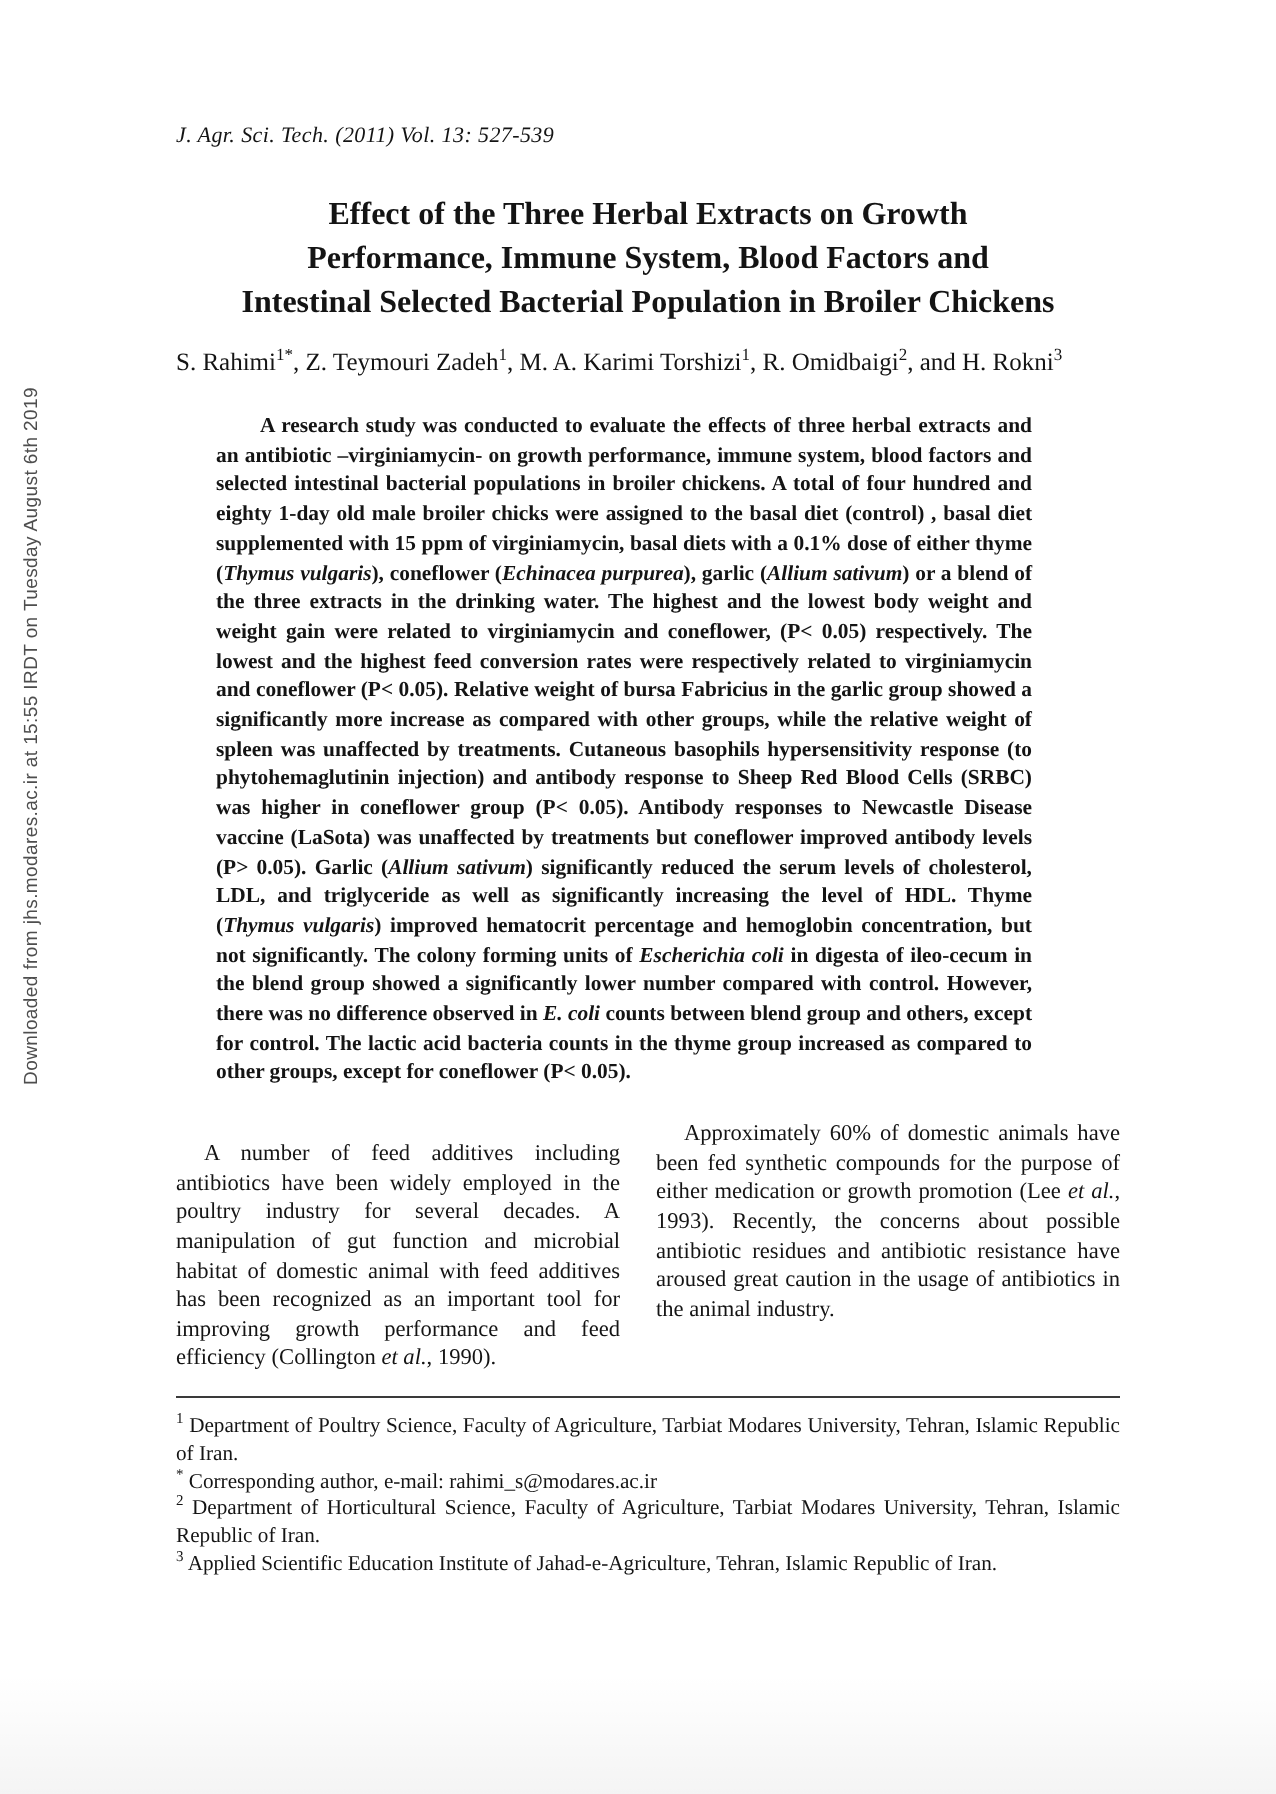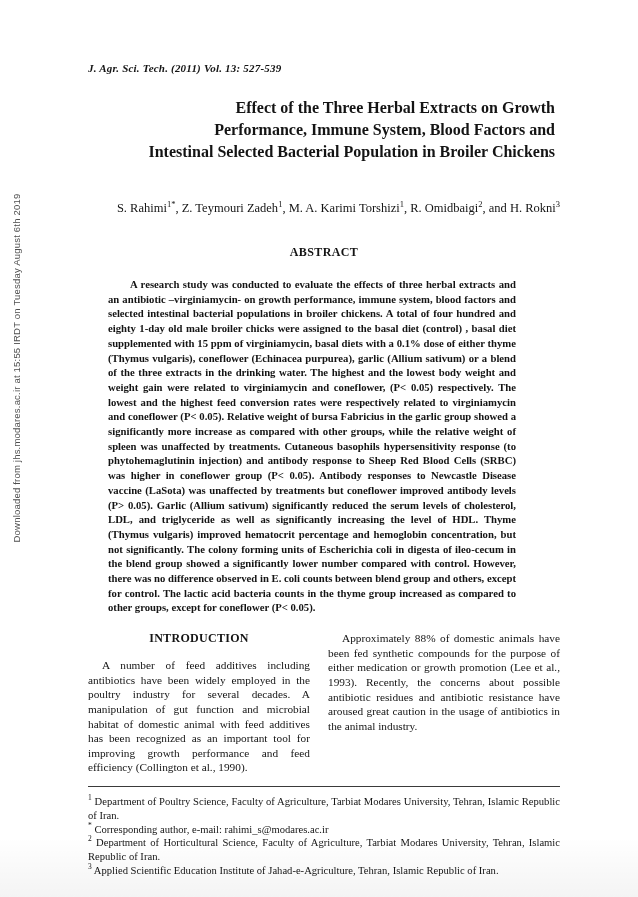--- a/index.html
+++ b/index.html
@@ -25,36 +25,36 @@
     font-size:9.5px;
     letter-spacing:0.2px;
     color:#4e4e4e;
   }
   .content{
     position:absolute;
     left:88px;top:62px;width:472px;
   }
   .journal-line{
     font-size:11px;
-    font-weight:bold;
+    font-weight:normal;
     font-style:italic;
     letter-spacing:0.2px;
   }
   .title{
     margin:23px auto 0 auto;
     width:462px;
-    text-align:right;
+    text-align:center;
     font-size:16px;
     font-weight:bold;
     line-height:22px;
     text-wrap:balance;
   }
   .authors{
-    margin-top:38px;
-    text-align:right;
+    margin-top:11px;
+    text-align:left;
     font-size:12.5px;
   }
   .authors sup{font-size:8.5px;line-height:0;}
   .abstract-heading{
     margin-top:29px;
     text-align:center;
     font-size:12px;
     font-weight:bold;
     letter-spacing:0.4px;
   }
@@ -98,50 +98,48 @@
     border:none;
     border-top:1.2px solid #3a3a3a;
   }
   .footnotes{
     margin-top:3px;
     font-size:10.6px;
     line-height:13.8px;
     text-align:justify;
   }
   .footnotes sup{font-size:7.5px;line-height:0;}
-  .it{}
+  .it{font-style:italic;}
   .bd{font-weight:bold;}
 </style>
 </head>
 <body>
 
 <div class="page">
 
   <div class="sidebar-note">Downloaded from jhs.modares.ac.ir at 15:55 IRDT on Tuesday August 6th 2019</div>
 
   <div class="content">
 
     <div class="journal-line">J. Agr. Sci. Tech. (2011) Vol. 13: 527-539</div>
 
     <div class="title">Effect of the Three Herbal Extracts on Growth Performance, Immune System, Blood Factors and Intestinal Selected Bacterial Population in Broiler Chickens</div>
 
     <div class="authors"><span>S. Rahimi</span><sup>1*</sup><span>, Z. Teymouri Zadeh</span><sup>1</sup><span>, M. A. Karimi Torshizi</span><sup>1</sup><span>, R. Omidbaigi</span><sup>2</sup><span>, and H. Rokni</span><sup>3</sup></div>
 
-    <div class="abstract-heading">ABSTRACT</div>
 
     <div class="abstract-body"><span>A research study was conducted to evaluate the effects of three herbal extracts and an antibiotic –virginiamycin- on growth performance, immune system, blood factors and selected intestinal bacterial populations in broiler chickens. A total of four hundred and eighty 1-day old male broiler chicks were assigned to the basal diet (control) , basal diet supplemented with 15 ppm of virginiamycin, basal diets with a 0.1% dose of either thyme (</span><span class="it">Thymus vulgaris</span><span>), coneflower (</span><span class="it">Echinacea purpurea</span><span>), garlic (</span><span class="it">Allium sativum</span><span>) or a blend of the three extracts in the drinking water. The highest and the lowest body weight and weight gain were related to virginiamycin and coneflower, (P&lt; 0.05) respectively. The lowest and the highest feed conversion rates were respectively related to virginiamycin and coneflower (P&lt; 0.05). Relative weight of bursa Fabricius in the garlic group showed a significantly more increase as compared with other groups, while the relative weight of spleen was unaffected by treatments. Cutaneous basophils hypersensitivity response (to phytohemaglutinin injection) and antibody response to Sheep Red Blood Cells (SRBC) was higher in coneflower group (P&lt; 0.05). Antibody responses to Newcastle Disease vaccine (LaSota) was unaffected by treatments but coneflower improved antibody levels (P&gt; 0.05). Garlic (</span><span class="it">Allium sativum</span><span>) significantly reduced the serum levels of cholesterol, LDL, and triglyceride as well as significantly increasing the level of HDL. Thyme (</span><span class="it">Thymus vulgaris</span><span>) improved hematocrit percentage and hemoglobin concentration, but not significantly. The colony forming units of </span><span class="it">Escherichia coli</span><span> in digesta of ileo-cecum in the blend group showed a significantly lower number compared with control. However, there was no difference observed in </span><span class="it">E. coli</span><span> counts between blend group and others, except for control. The lactic acid bacteria counts in the thyme group increased as compared to other groups, except for coneflower (P&lt; 0.05).</span></div>
 
 
     <div class="columns">
       <div class="col-left">
-        <div class="section-heading">INTRODUCTION</div>
         <p class="body-para"><span>A number of feed additives including antibiotics have been widely employed in the poultry industry for several decades. A manipulation of gut function and microbial habitat of domestic animal with feed additives has been recognized as an important tool for improving growth performance and feed efficiency (Collington </span><span class="it">et al.</span><span>, 1990).</span></p>
       </div>
       <div class="col-right">
-        <p class="body-para first"><span>Approximately 88% of domestic animals have been fed synthetic compounds for the purpose of either medication or growth promotion (Lee </span><span class="it">et al.</span><span>, 1993). Recently, the concerns about possible antibiotic residues and antibiotic resistance have aroused great caution in the usage of antibiotics in the animal industry.</span></p>
+        <p class="body-para first"><span>Approximately 60% of domestic animals have been fed synthetic compounds for the purpose of either medication or growth promotion (Lee </span><span class="it">et al.</span><span>, 1993). Recently, the concerns about possible antibiotic residues and antibiotic resistance have aroused great caution in the usage of antibiotics in the animal industry.</span></p>
       </div>
     </div>
 
     <hr class="footnote-rule">
 
     <div class="footnotes">
       <div><sup>1</sup><span> Department of Poultry Science, Faculty of Agriculture, Tarbiat Modares University, Tehran, Islamic Republic of Iran.</span></div>
       <div><sup>*</sup><span> Corresponding author, e-mail: rahimi_s@modares.ac.ir</span></div>
       <div><sup>2</sup><span> Department of Horticultural Science, Faculty of Agriculture, Tarbiat Modares University, Tehran, Islamic Republic of Iran.</span></div>
       <div><sup>3</sup><span> Applied Scientific Education Institute of Jahad-e-Agriculture, Tehran, Islamic Republic of Iran.</span></div>

